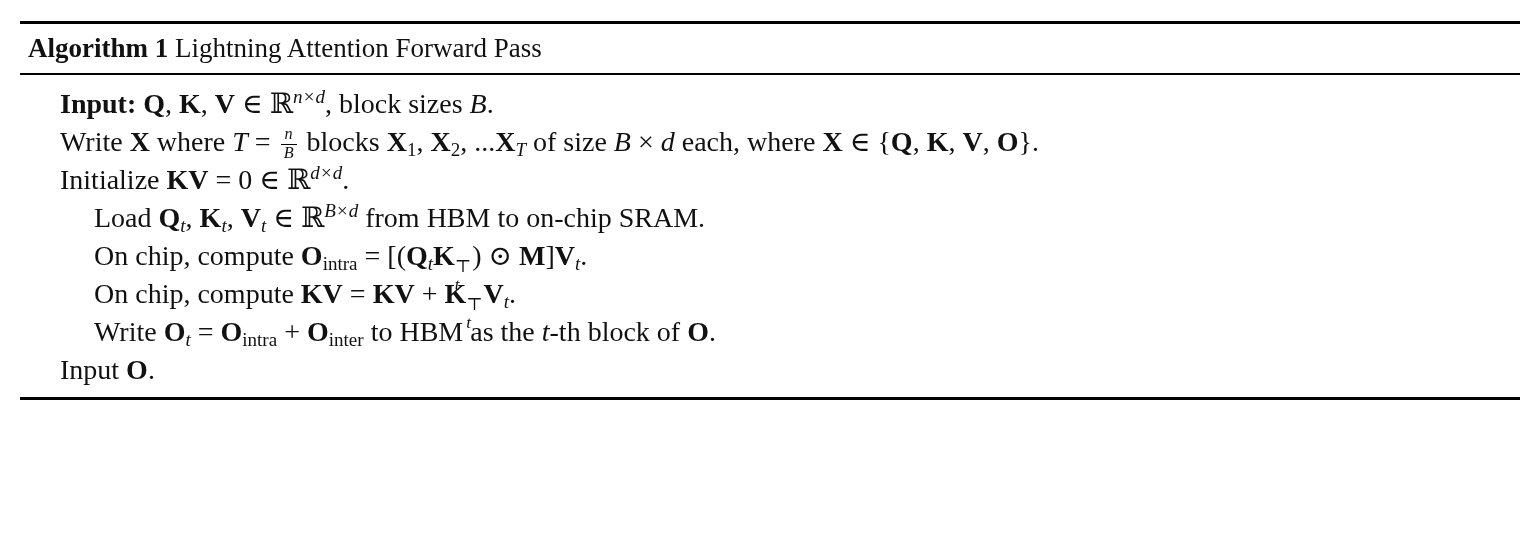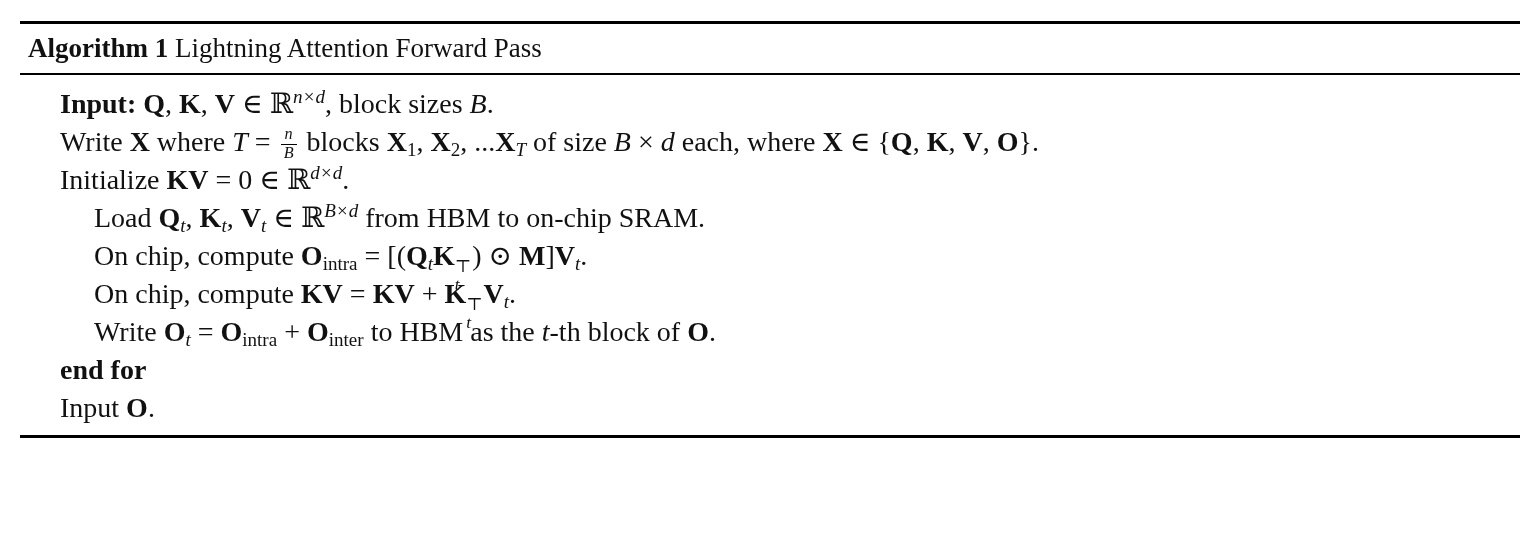--- a/index.html
+++ b/index.html
@@ -93,17 +93,16 @@
       <div class="line indent-1"><span>Load </span><span class="b">Q</span><span class="i sub">t</span><span>, </span><span class="b">K</span><span class="i sub">t</span><span>, </span><span class="b">V</span><span class="i sub">t</span><span> ∈ ℝ</span><span class="i sup">B×d</span><span> from HBM to on-chip SRAM.</span></div>
       <div class="line indent-1"><span>On chip, compute </span><span class="b">O</span><span class="sub">intra</span><span> = [(</span><span class="b">Q</span><span class="i sub">t</span><span class="b">K</span><span class="stack">
           <span class="ssup">⊤</span>
           <span class="ssub">t</span>
         </span><span>) ⊙ </span><span class="b">M</span><span>]</span><span class="b">V</span><span class="i sub">t</span><span>.</span></div>
       <div class="line indent-1"><span>On chip, compute </span><span class="b">KV</span><span> = </span><span class="b">KV</span><span> + </span><span class="b">K</span><span class="stack">
           <span class="ssup">⊤</span>
           <span class="ssub">t</span>
         </span><span class="b">V</span><span class="i sub">t</span><span>.</span></div>
       <div class="line indent-1"><span>Write </span><span class="b">O</span><span class="i sub">t</span><span> = </span><span class="b">O</span><span class="sub">intra</span><span> + </span><span class="b">O</span><span class="sub">inter</span><span> to HBM as the </span><span class="i">t</span><span>-th block of </span><span class="b">O</span><span>.</span></div>
-      <div class="line indent-0"><span class="b">end for</span></div>
       <div class="line indent-0"><span>Input </span><span class="b">O</span><span>.</span></div>
     </div>
   <div class="rule thick"></div>
 </div>
 
 </body></html>

